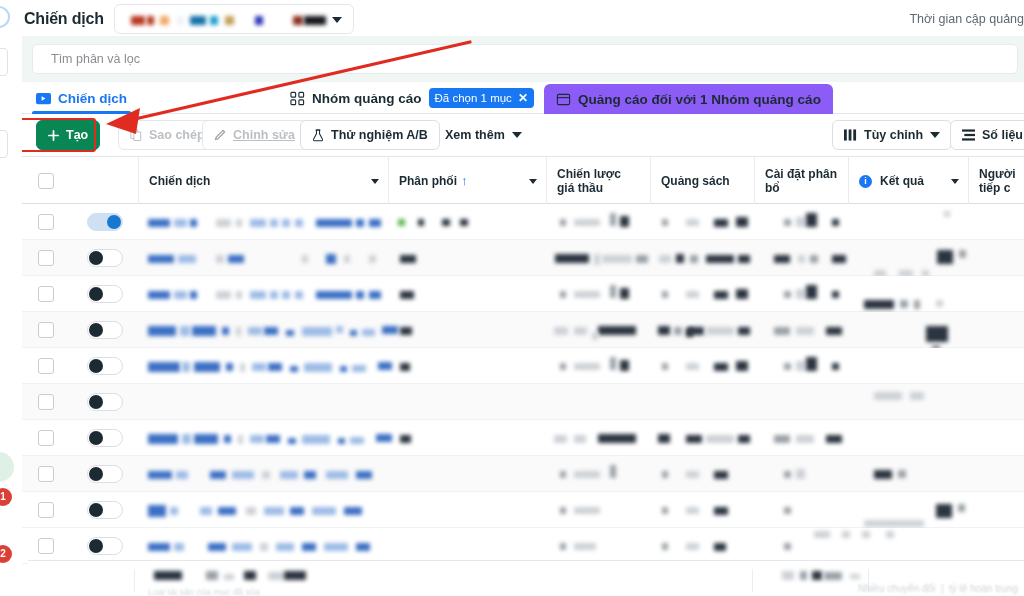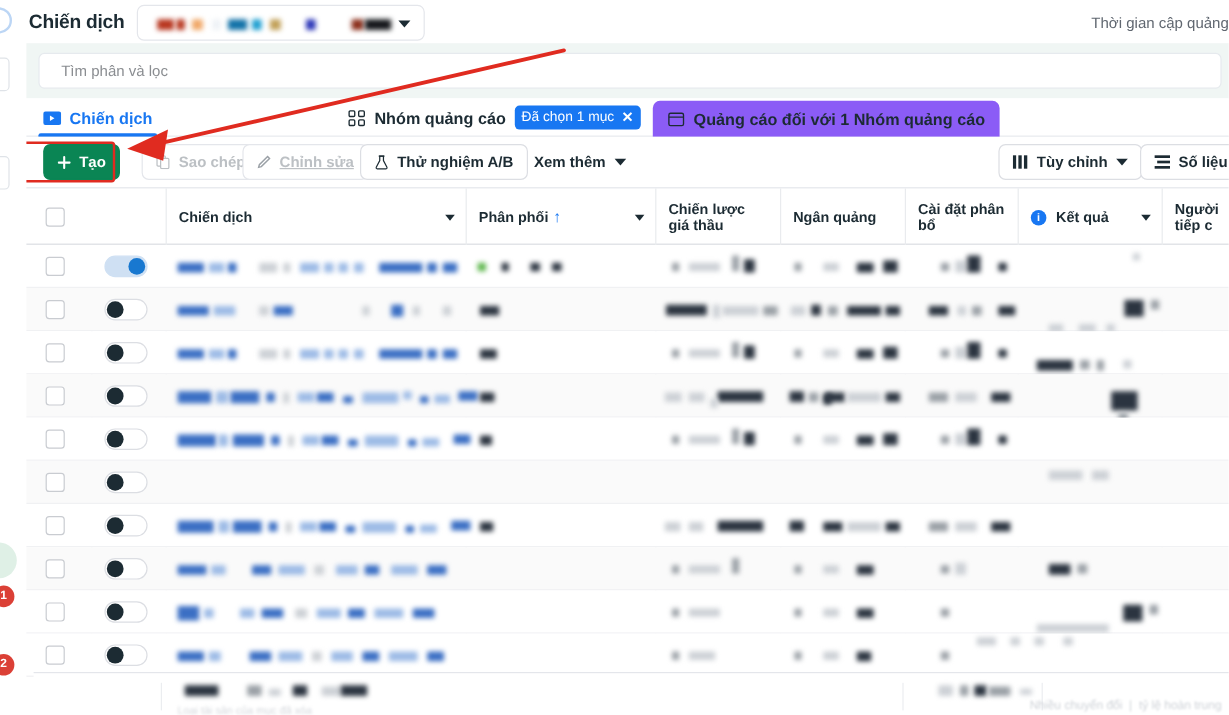--- a/index.html
+++ b/index.html
@@ -285,21 +285,21 @@
           <span>Phân phối</span>
           <span style="color:#1877f2;font-size:13px;">↑</span>
         </span>
         <span class="caret"></span>
       </div>
       <div class="th" style="left:532px;width:104px;">
         <span class="cap" style="display:block;width:66px;"><span>Chiến lược giá thầu</span></span>
       </div>
       <div class="th" style="left:636px;width:104px;">
         <span class="cap">
-            <span>Ngân quảng</span>
+            <span>Quảng sách</span>
           </span>
       </div>
       <div class="th" style="left:740px;width:94px;">
         <span class="cap">
             <span>Cài đặt phân bổ</span>
           </span>
       </div>
       <div class="th" style="left:834px;width:120px;">
         <span class="cap">
           <span class="info-i">i</span>

